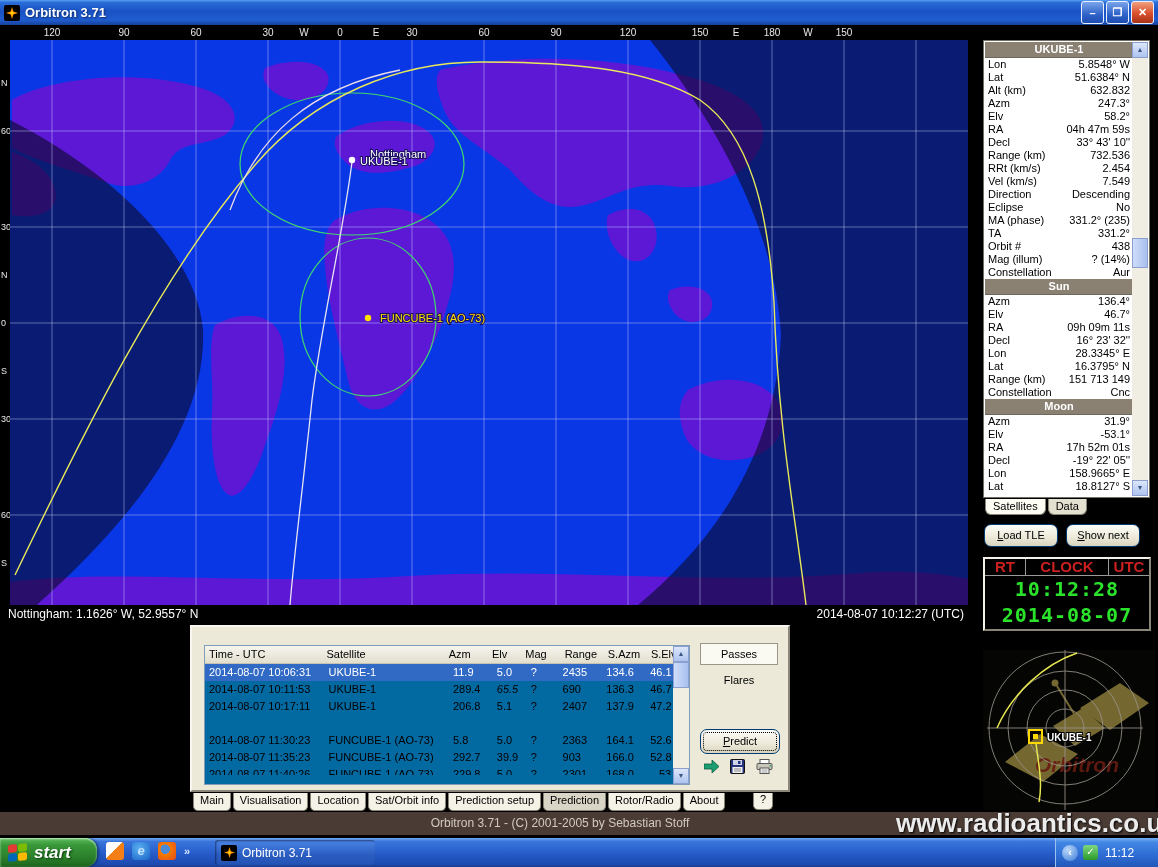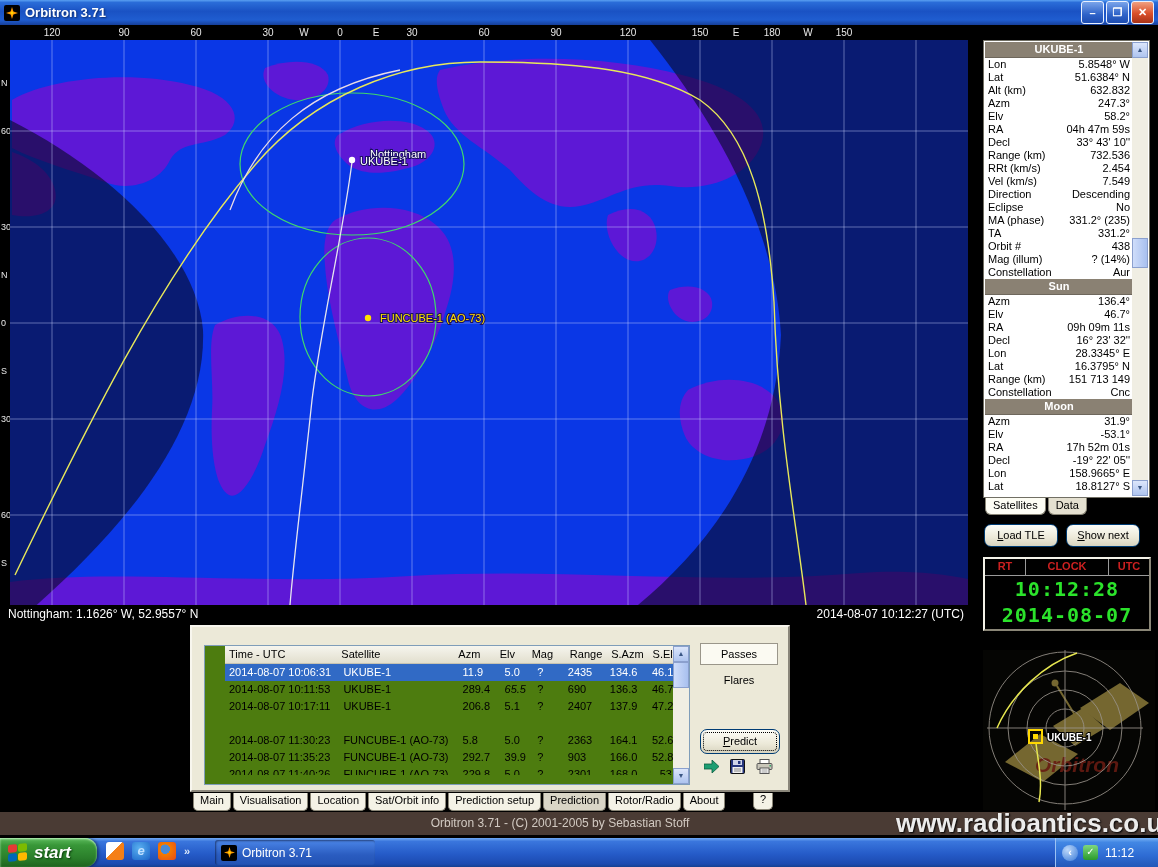--- a/index.html
+++ b/index.html
@@ -34,46 +34,46 @@
   
   .info-panel{left:983px;top:40px;width:167px;height:458px;background:#fff;border:1px solid #716f64;box-sizing:border-box;}
   .info-rows{position:absolute;left:1px;top:1px;width:148px;height:454px;overflow:hidden;}
   .sec-head{height:15px;background:#8a8173;color:#fff;font-weight:bold;font-size:11px;
     text-align:center;line-height:15px;border-bottom:1px solid #6e675c;}
   .irow{height:13px;display:flex;justify-content:space-between;font-size:11px;line-height:13px;padding:0 3px;color:#000;}
   .vscroll{position:absolute;right:1px;top:1px;width:16px;height:454px;background:#f0eee3;}
   .sbtn{position:absolute;left:0;width:16px;height:16px;background:linear-gradient(180deg,#dce6fb,#aec4ef);
     border:1px solid #8ba0ce;box-sizing:border-box;color:#3a5785;font-size:7px;text-align:center;line-height:14px;}
   .sthumb{position:absolute;left:0;width:16px;background:linear-gradient(90deg,#cfddfa,#a8c0ef);border:1px solid #8ba0ce;box-sizing:border-box;}
-  .sat-tabs{left:985px;top:498px;height:17px;display:flex;gap:2px;}
+  .sat-tabs{left:985px;top:498px;height:17px;display:flex;gap:2px;align-items:center;}
   .sat-tab{background:#e4e0d0;border:1px solid #8a8677;border-top:none;border-radius:0 0 6px 6px;
     font-size:11px;padding:1px 7px 2px 7px;color:#000;}
   .sat-tab.active{background:#fdfdf4;font-weight:normal;}
   .xpbtn{background:linear-gradient(180deg,#fdfdf8,#ece9d8 60%,#d8d4c0);border:1px solid #003c74;border-radius:7px;
     font-size:11px;color:#000;text-align:center;box-sizing:border-box;}
   .xpbtn u{text-decoration:underline;}
   #btn-loadtle{left:984px;top:524px;width:74px;height:23px;line-height:21px;}
   #btn-shownext{left:1066px;top:524px;width:74px;height:23px;line-height:21px;}
 
   
   .clockbox{left:983px;top:557px;width:168px;height:74px;background:#000;border:2px solid;
     border-color:#f4f2e8 #8a8677 #8a8677 #f4f2e8;box-sizing:border-box;}
   .clock-head{display:flex;height:16px;border-bottom:1px solid #9a9a9a;}
-  .clock-head div{color:#cc2020;font-weight:bold;font-size:11px;line-height:15px;text-align:center;}
+  .clock-head div{color:#cc2020;font-weight:bold;font-size:15px;line-height:15px;text-align:center;}
   .ch1{width:40px;border-right:1px solid #9a9a9a;}
   .ch2{width:82px;border-right:1px solid #9a9a9a;}
   .ch3{flex:1;}
   .clock-time,.clock-date{color:#2be32b;font-family:"DejaVu Sans Mono",monospace;font-weight:bold;
     font-size:20px;text-align:center;line-height:26px;letter-spacing:1px;}
 
   
   .pred{left:190px;top:625px;width:600px;height:167px;background:#ece9d8;border:2px solid;
     border-color:#f8f6ee #8a867a #8a867a #f8f6ee;box-sizing:border-box;}
-  .ptable{position:absolute;left:12px;top:18px;width:486px;height:140px;background:#4d7c0f;
-    border:1px solid #7f9db9;box-sizing:border-box;overflow:hidden;padding-left:20px;}
+  .ptable{position:absolute;left:12px;top:18px;width:486px;height:140px;background:#0369a1;
+    border:1px solid #7f9db9;box-sizing:border-box;overflow:hidden;}
   .phead{display:flex;height:17px;background:linear-gradient(180deg,#f6f5ee,#e2dfce);border-bottom:1px solid #c6c3b2;}
   .phead div,.trow div{font-size:11px;line-height:16px;padding-left:4px;box-sizing:border-box;white-space:nowrap;overflow:hidden;}
   .trow{display:flex;height:17px;color:#000;}
   .trow.sel{background:#316ac5;color:#fff;}
   .trow.clipped{height:9px;}
   .ptable .sb{position:absolute;right:0;top:0;width:16px;height:138px;background:#f0eee3;}
   .pside{position:absolute;left:508px;top:16px;width:84px;}
   .passes-box{width:78px;height:22px;background:#fbfaf2;border:1px solid #9a968a;box-sizing:border-box;
     font-size:11px;text-align:center;line-height:20px;color:#000;}
   .flares-lbl{margin-top:9px;font-size:11px;text-align:center;width:78px;color:#000;}

